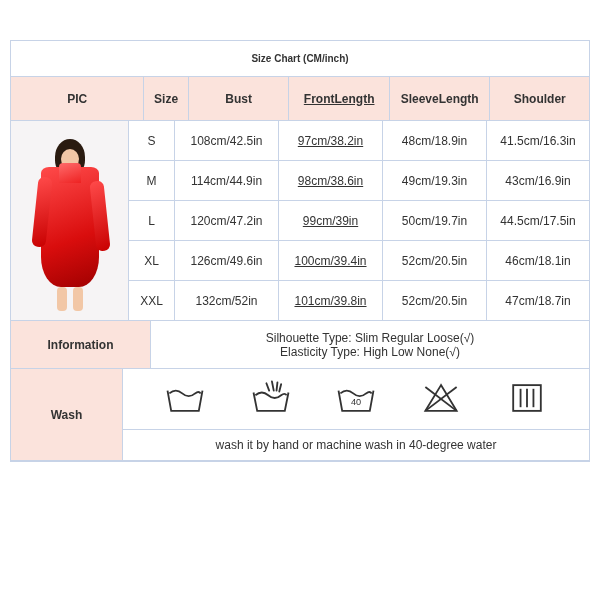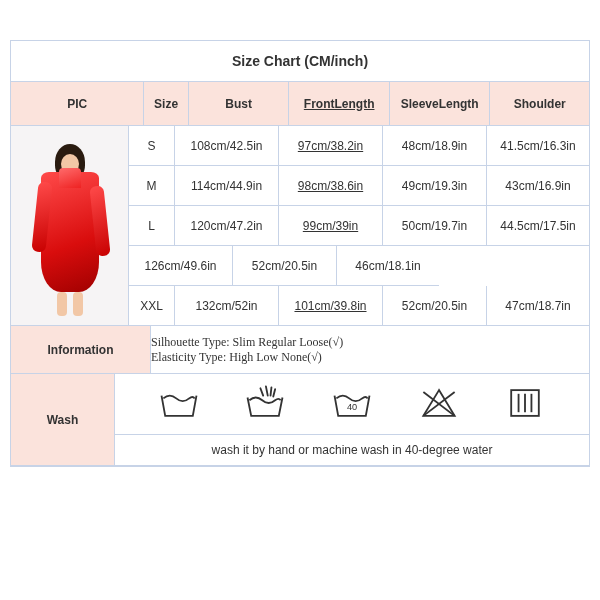--- a/index.html
+++ b/index.html
@@ -15,21 +15,21 @@
     flex-direction: column;
     box-sizing: border-box;
   }
   .chart {
     margin: 40px 10px 10px 10px;
     border: 1px solid #c7d3e7;
   }
   .title-row {
     text-align: center;
     padding: 12px 0;
-    font-size: 14px;
+    font-size: 10px;
     font-weight: bold;
     border-bottom: 1px solid #c7d3e7;
   }
   .header-row {
     display: flex;
     height: 44px;
   }
   .header-cell {
     background: #fbe3dc;
     display: flex;
@@ -155,29 +155,29 @@
     justify-content: center;
     font-weight: bold;
     border-right: 1px solid #c7d3e7;
     border-bottom: 1px solid #c7d3e7;
     box-sizing: border-box;
   }
   .info-value {
     flex: 1;
     display: flex;
     flex-direction: column;
-    justify-content: center;
-    border-bottom: 1px solid #c7d3e7;
-    box-sizing: border-box;
-    font-family: Liberation Serif, serif;
+    align-items: center;
+    justify-content: center;
+    border-bottom: 1px solid #c7d3e7;
+    box-sizing: border-box;
   }
 
   .wash-row { display: flex; }
   .wash-label {
-    width: 104px;
+    width: 112px;
     background: #fbe3dc;
     display: flex;
     align-items: center;
     justify-content: center;
     font-weight: bold;
     border-right: 1px solid #c7d3e7;
     border-bottom: 1px solid #c7d3e7;
     box-sizing: border-box;
   }
   .wash-content {
@@ -247,21 +247,23 @@
         <div class="data-cell c-shoulder">43cm/16.9in</div>
       </div>
       <div class="data-row">
         <div class="data-cell c-size">L</div>
         <div class="data-cell c-bust">120cm/47.2in</div>
         <div class="data-cell c-front">99cm/39in</div>
         <div class="data-cell c-sleeve">50cm/19.7in</div>
         <div class="data-cell c-shoulder">44.5cm/17.5in</div>
       </div>
       <div class="data-row">
+        <div class="data-cell c-size">XL</div>
         <div class="data-cell c-bust">126cm/49.6in</div>
+        <div class="data-cell c-front">100cm/39.4in</div>
         <div class="data-cell c-sleeve">52cm/20.5in</div>
         <div class="data-cell c-shoulder">46cm/18.1in</div>
       </div>
       <div class="data-row">
         <div class="data-cell c-size">XXL</div>
         <div class="data-cell c-bust">132cm/52in</div>
         <div class="data-cell c-front">101cm/39.8in</div>
         <div class="data-cell c-sleeve">52cm/20.5in</div>
         <div class="data-cell c-shoulder">47cm/18.7in</div>
       </div>

